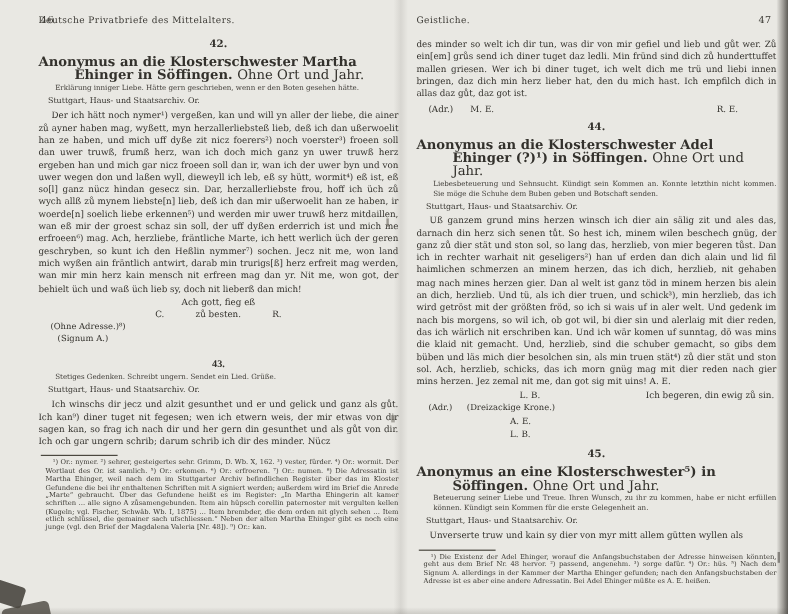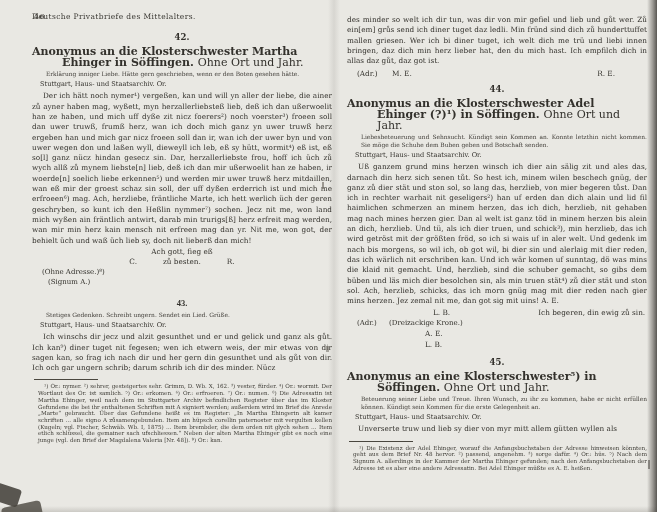--- a/index.html
+++ b/index.html
@@ -86,20 +86,24 @@
     <div class="letter-num" style="margin-top:12px;font-family:Liberation Serif, serif;">43.</div>
     <div class="regest">Stetiges Gedenken. Schreibt ungern. Sendet ein Lied. Grüße.</div>
     <div class="source">Stuttgart, Haus- und Staatsarchiv. Or.</div>
     <p class="body">Ich winschs dir jecz und alzit gesunthet und er und gelick und ganz als gůt. Ich kan⁹) diner tuget nit fegesen; wen ich etwern weis, der mir etwas von dir sagen kan, so frag ich nach dir und her gern din gesunthet und als gůt von dir. Ich och gar ungern schrib; darum schrib ich dir des minder. Nücz</p>
 
     <div class="fnrule"></div>
     <div class="footnotes">¹) Or.: nymer. ²) sehrer, gesteigertes sehr. Grimm, D. Wb. X, 162. ³) vester, fürder. ⁴) Or.: wormit. Der Wortlaut des Or. ist samlich. ⁵) Or.: erkomen. ⁶) Or.: erfroeren. ⁷) Or.: numen. ⁸) Die Adressatin ist Martha Ehinger, weil nach dem im Stuttgarter Archiv befindlichen Register über das im Kloster Gefundene die bei ihr enthaltenen Schriften mit A signiert werden; außerdem wird im Brief die Anrede „Marte“ gebraucht. Über das Gefundene heißt es im Register: „In Martha Ehingerin alt kamer schriften … alle signo A zůsamengebunden. Item ain hüpsch corellin paternoster mit vergulten kellen (Kugeln; vgl. Fischer, Schwäb. Wb. I, 1875) … Item brembder, die dem orden nit glych sehen … Item etlich schlüssel, die gemainer sach ufschliessen.“ Neben der alten Martha Ehinger gibt es noch eine junge (vgl. den Brief der Magdalena Valeria [Nr. 48]). ⁹) Or.: kan.</div>
   </div>
 
   <div class="col col-right">
+    <div class="runhead">
+      <span class="runtitle">Geistliche.</span>
+      <span class="pageno pageno-right">47</span>
+    </div>
 
     <p class="body body-cont">des minder so welt ich dir tun, was dir von mir gefiel und lieb und gůt wer. Zů ein[em] grůs send ich diner tuget daz ledli. Min fründ sind dich zů hunderttuffet mallen griesen. Wer ich bi diner tuget, ich welt dich me trü und liebi innen bringen, daz dich min herz lieber hat, den du mich hast. Ich empfilch dich in allas daz gůt, daz got ist.</p>
     <div class="adr-row">
       <span class="adr-left">
         <span>(Adr.)</span>
         <span>M. E.</span>
       </span>
       <span>R. E.</span>
     </div>
 
@@ -122,21 +126,21 @@
     <div class="adr-ind-1">A. E.</div>
     <div class="adr-ind-1">L. B.</div>
 
     <div class="letter-num" style="margin-top:8px;">45.</div>
     <div class="letter-head">
       <span>Anonymus an eine Klosterschwester⁵) in Söffingen.</span>
       <span class="head-rest">Ohne Ort und Jahr.</span>
     </div>
     <div class="regest">Beteuerung seiner Liebe und Treue. Ihren Wunsch, zu ihr zu kommen, habe er nicht erfüllen können. Kündigt sein Kommen für die erste Gelegenheit an.</div>
     <div class="source">Stuttgart, Haus- und Staatsarchiv. Or.</div>
-    <p class="body">Unverserte truw und lieb sy dier von myr mitt allem gütten wyllen als</p>
+    <p class="body">Unverserte truw und kain sy dier von myr mitt allem gütten wyllen als</p>
 
     <div class="fnrule"></div>
     <div class="footnotes">¹) Die Existenz der Adel Ehinger, worauf die Anfangsbuchstaben der Adresse hinweisen könnten, geht aus dem Brief Nr. 48 hervor. ²) passend, angenehm. ³) sorge dafür. ⁴) Or.: hüs. ⁵) Nach dem Signum A. allerdings in der Kammer der Martha Ehinger gefunden; nach den Anfangsbuchstaben der Adresse ist es aber eine andere Adressatin. Bei Adel Ehinger müßte es A. E. heißen.</div>
   </div>
 
   <div class="gutter"></div>
   <div class="edge-right"></div>
   <div class="edge-bottom"></div>
   <div class="corner-mark-a"></div>
   <div class="corner-mark-b"></div>

